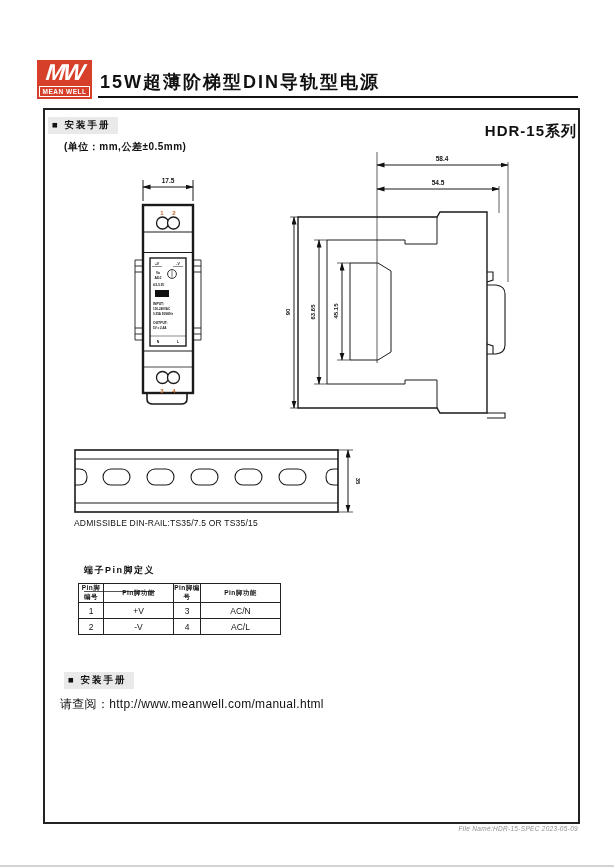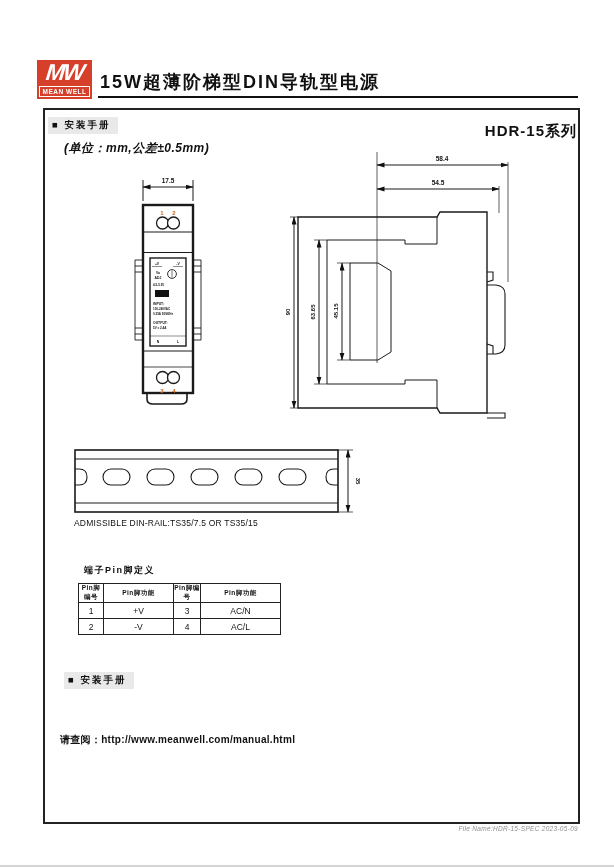--- a/index.html
+++ b/index.html
@@ -25,27 +25,27 @@
   }
   .header-rule{position:absolute;left:98px;right:36px;top:96px;height:2px;background:#111;}
   
   .content-box{position:absolute;left:43px;top:108px;width:533px;height:712px;border:2px solid #222;}
   .sec-heading{
     position:absolute;background:var(--section_bg);font-size:9.5px;font-weight:bold;
     letter-spacing:2px;padding:2px 8px 2px 4px;white-space:nowrap;
   }
   .sec-mech{left:48px;top:117px;}
   .sec-install{left:48px;top:672px;margin-left:16px;}
-  .units-note{position:absolute;left:64px;top:140px;font-size:12px;font-weight:bold;letter-spacing:.5px;font-style:italic;}
-  .install-note{position:absolute;left:60px;top:696px;font-size:10px;font-weight:bold;letter-spacing:.3px;margin-top:37px;}
+  .units-note{position:absolute;left:64px;top:140px;font-size:10px;font-weight:bold;letter-spacing:.5px;}
+  .install-note{position:absolute;left:60px;top:696px;font-size:12px;font-weight:normal;letter-spacing:.3px;}
   .rail-caption{position:absolute;left:74px;top:518px;font-size:8.5px;font-weight:normal;letter-spacing:.2px;}
   
   .pin-title{
     position:absolute;left:84px;top:564px;font-size:9px;font-weight:bold;letter-spacing:1.5px;
-    border-bottom:1px solid #555;padding-bottom:6px;
+    border-bottom:1px solid #555;padding-bottom:14px;
   }
   .pin-table{
     position:absolute;left:78px;top:583px;border-collapse:collapse;table-layout:fixed;
   }
   .pin-table th,.pin-table td{border:1.2px solid #222;text-align:center;padding:0;}
   .pin-table th{font-size:6.5px;font-weight:bold;height:16px;letter-spacing:.5px;}
   .pin-table td{font-size:8.5px;height:15px;}
   
   .footer-note{
     position:absolute;right:36px;top:825px;font-size:6.5px;font-style:italic;color:var(--footer_gray);

